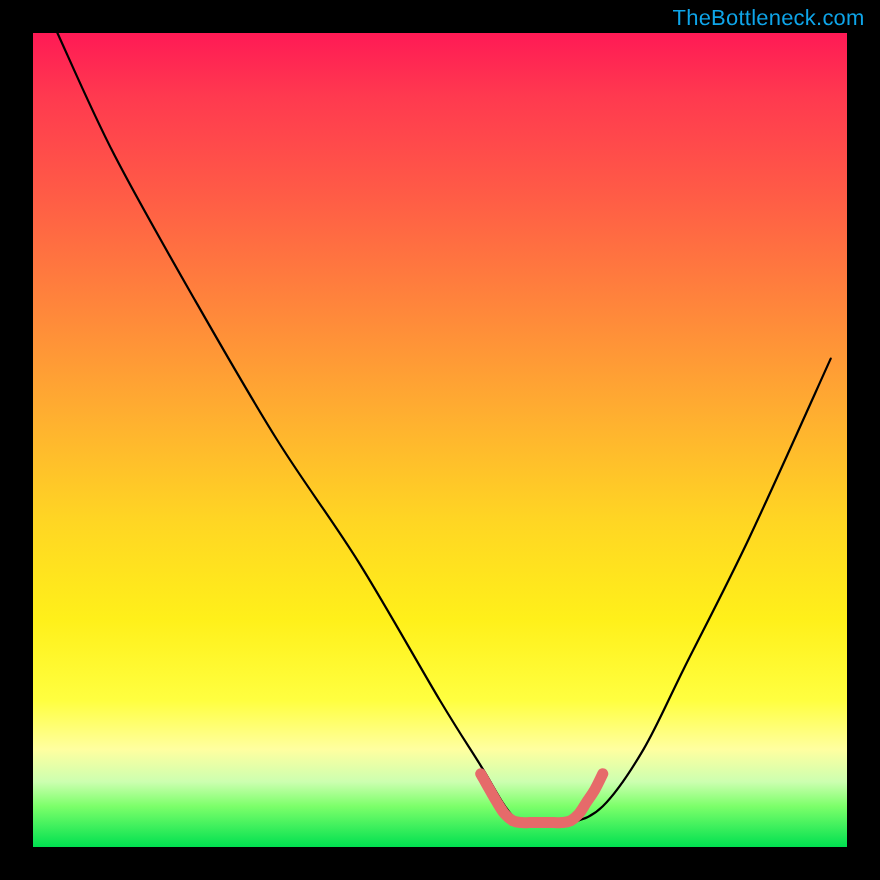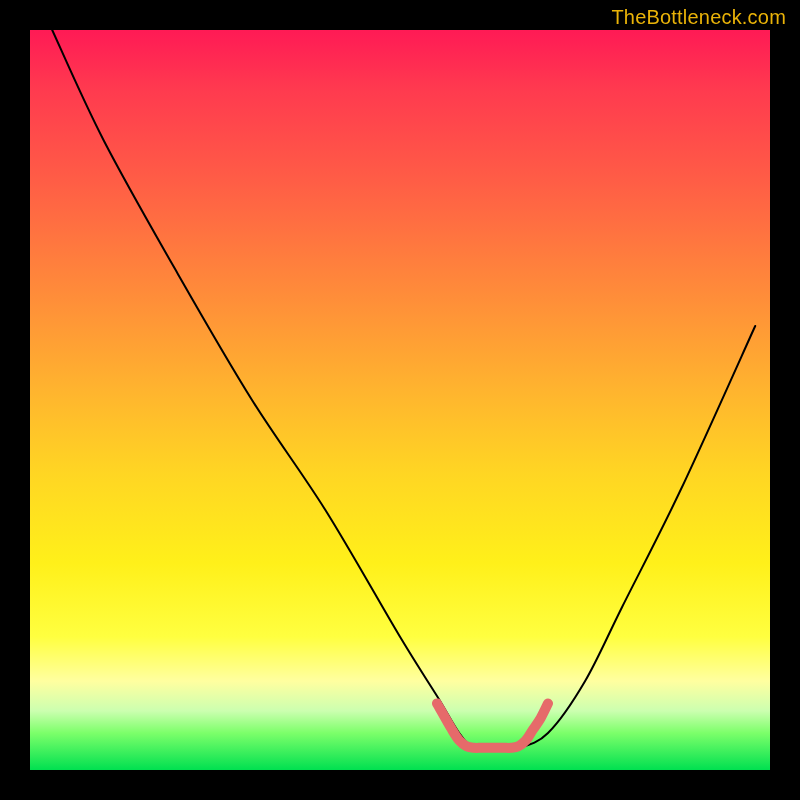--- a/index.html
+++ b/index.html
@@ -8,21 +8,21 @@
     height: 800px;
     background: #000;
     position: relative;
     font-family: Arial, sans-serif;
     overflow: hidden;
   }
   .watermark {
     position: absolute;
     top: 6px;
     right: 14px;
-    color: #eab308;
+    color: #0ea5e9;
     font-size: 20px;
     font-weight: 400;
     z-index: 10;
     letter-spacing: 0.2px;
   }
   .plot-area {
     position: absolute;
     left: 30px;
     top: 30px;
     width: 740px;

